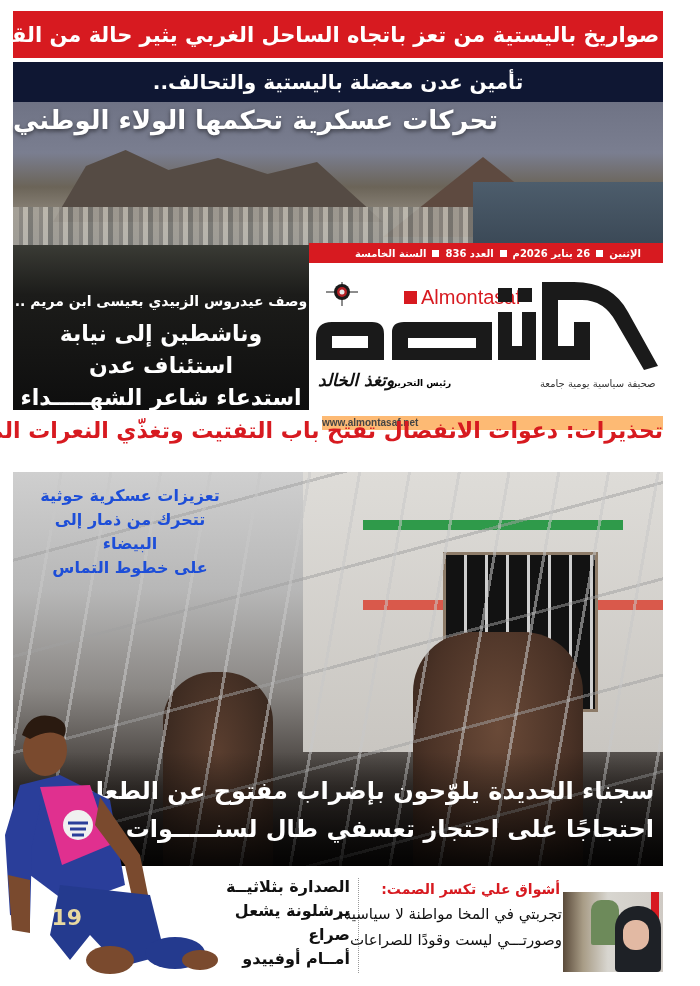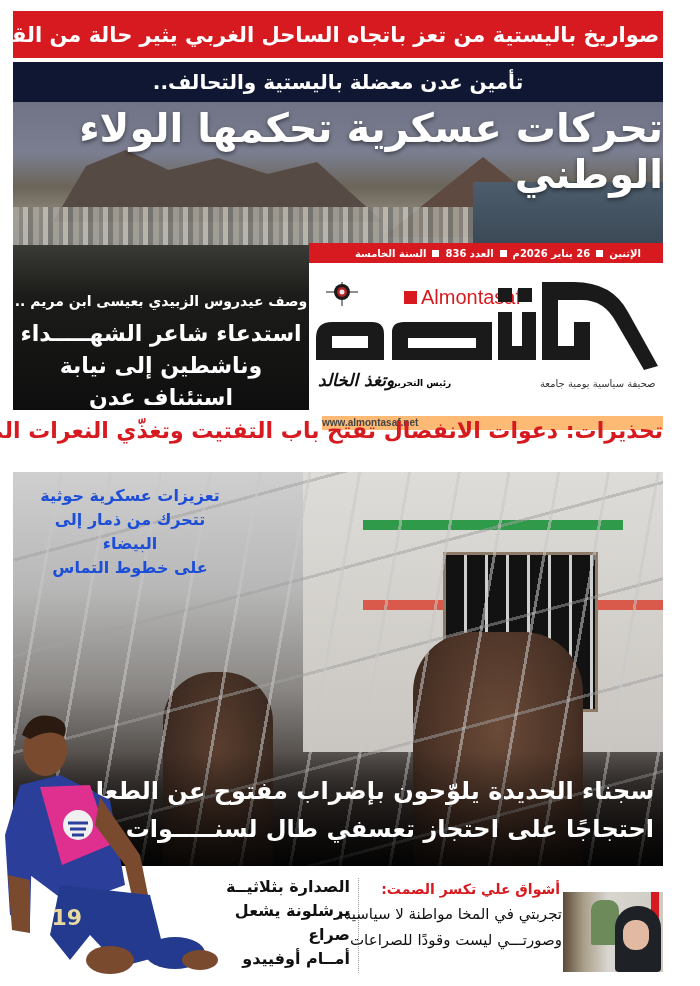--- a/index.html
+++ b/index.html
@@ -16,22 +16,22 @@
   #navy-strip { left: 13px; top: 62px; width: 650px; height: 40px; background: #0f1733;
     color: #fff; font-weight: bold; font-size: 20px; display: flex; align-items: center; justify-content: center; }
 
   
   #aden-photo { left: 13px; top: 102px; width: 650px; height: 170px; overflow: hidden;
     background: linear-gradient(180deg, #6f7385 0%, #7a7e90 30%, #6b6458 50%, #8a8378 65%, #5f6670 85%, #3a4452 100%); }
   #aden-photo .sea { right: 0; top: 80px; width: 190px; height: 90px; background: linear-gradient(180deg,#4d5d6c,#33404d); }
   #aden-photo .mtn1 { left: 40px; top: 40px; width: 330px; height: 80px; background: #554b44; clip-path: polygon(0 100%, 10% 30%, 22% 10%, 35% 35%, 50% 20%, 65% 40%, 80% 25%, 100% 100%); }
   #aden-photo .mtn2 { left: 370px; top: 55px; width: 200px; height: 80px; background: #5e4a40; clip-path: polygon(0 100%, 35% 30%, 50% 0%, 65% 30%, 100% 100%); }
   #aden-photo .city { left: 0; top: 105px; width: 520px; height: 65px; background: repeating-linear-gradient(90deg,#a9a59c 0 6px,#8d8a84 6px 10px,#c4c0b6 10px 15px,#7b7a75 15px 20px); opacity: .85; }
-  #aden-headline { left: 13px; top: 105px; width: 650px; text-align: right; color: #fff;
-    font-weight: bold; font-size: 40px; text-shadow: 0 2px 4px rgba(0,0,0,.5); }
+  #aden-headline { left: 13px; top: 105px; width: 650px; text-align: left; color: #fff;
+    font-weight: bold; font-size: 26px; text-shadow: 0 2px 4px rgba(0,0,0,.5); }
 
   
   #dark-block { left: 13px; top: 245px; width: 296px; height: 165px; background: linear-gradient(180deg,#3a3b35 0%,#1c1c1a 30%,#0e0e0e 100%); }
   #zubaidi-kicker { left: 13px; top: 293px; width: 296px; text-align: center; color: #fff; font-weight: bold; font-size: 14px; }
   #zubaidi-headline { left: 13px; top: 318px; width: 296px; text-align: center; color: #fff; font-weight: bold; font-size: 22px; line-height: 32px; }
 
   
   #date-bar { left: 309px; top: 243px; width: 354px; height: 20px; background: #d71a20; color: #fff;
     font-size: 10px; font-weight: bold; display: flex; align-items: center; justify-content: flex-start; padding-right: 22px; gap: 6px; white-space: nowrap; }
   #date-bar .sq { width: 7px; height: 7px; background: #fff; display: inline-block; }
@@ -94,22 +94,22 @@
   <div class="abs mtn1"></div>
   <div class="abs mtn2"></div>
   <div class="abs city"></div>
   <div class="abs sea"></div>
 </div>
 <div id="aden-headline" class="abs">تحركات عسكرية تحكمها الولاء الوطني</div>
 
 <div id="dark-block" class="abs"></div>
 <div id="zubaidi-kicker" class="abs">وصف عيدروس الزبيدي بعيسى ابن مريم ..</div>
 <div id="zubaidi-headline" class="abs">
+  <div>وناشطين إلى نيابة استئناف عدن</div>
   <div>استدعاء شاعر الشهـــــداء</div>
-  <div>وناشطين إلى نيابة استئناف عدن</div>
 </div>
 
 <div id="date-bar" class="abs">
   <span>الإثنين</span>
   <span class="sq"></span>
   <span>26 يناير 2026م</span>
   <span class="sq"></span>
   <span>العدد 836</span>
   <span class="sq"></span>
   <span>السنة الخامسة</span>

